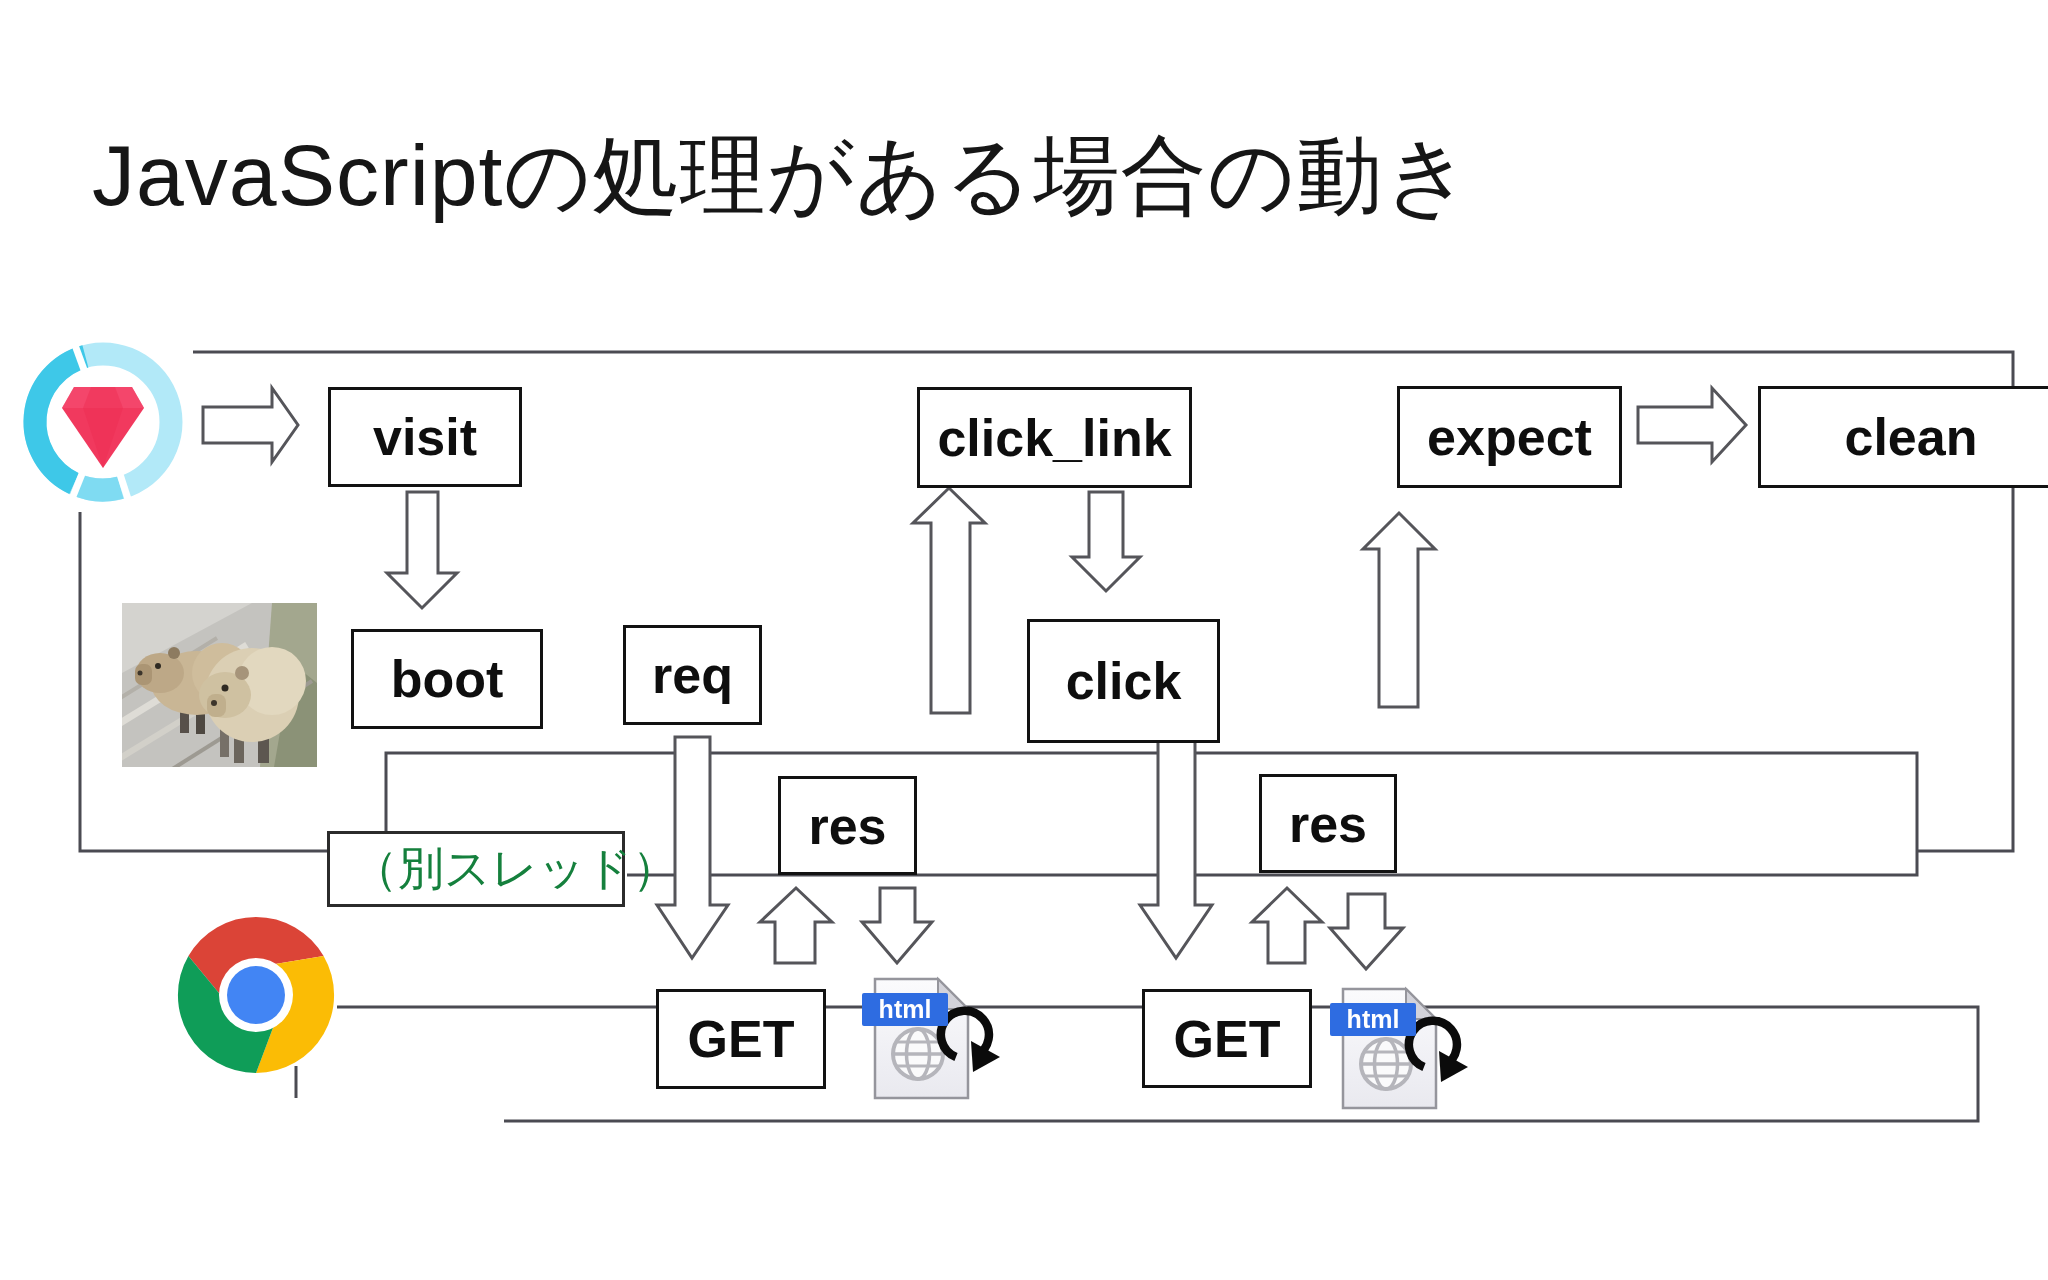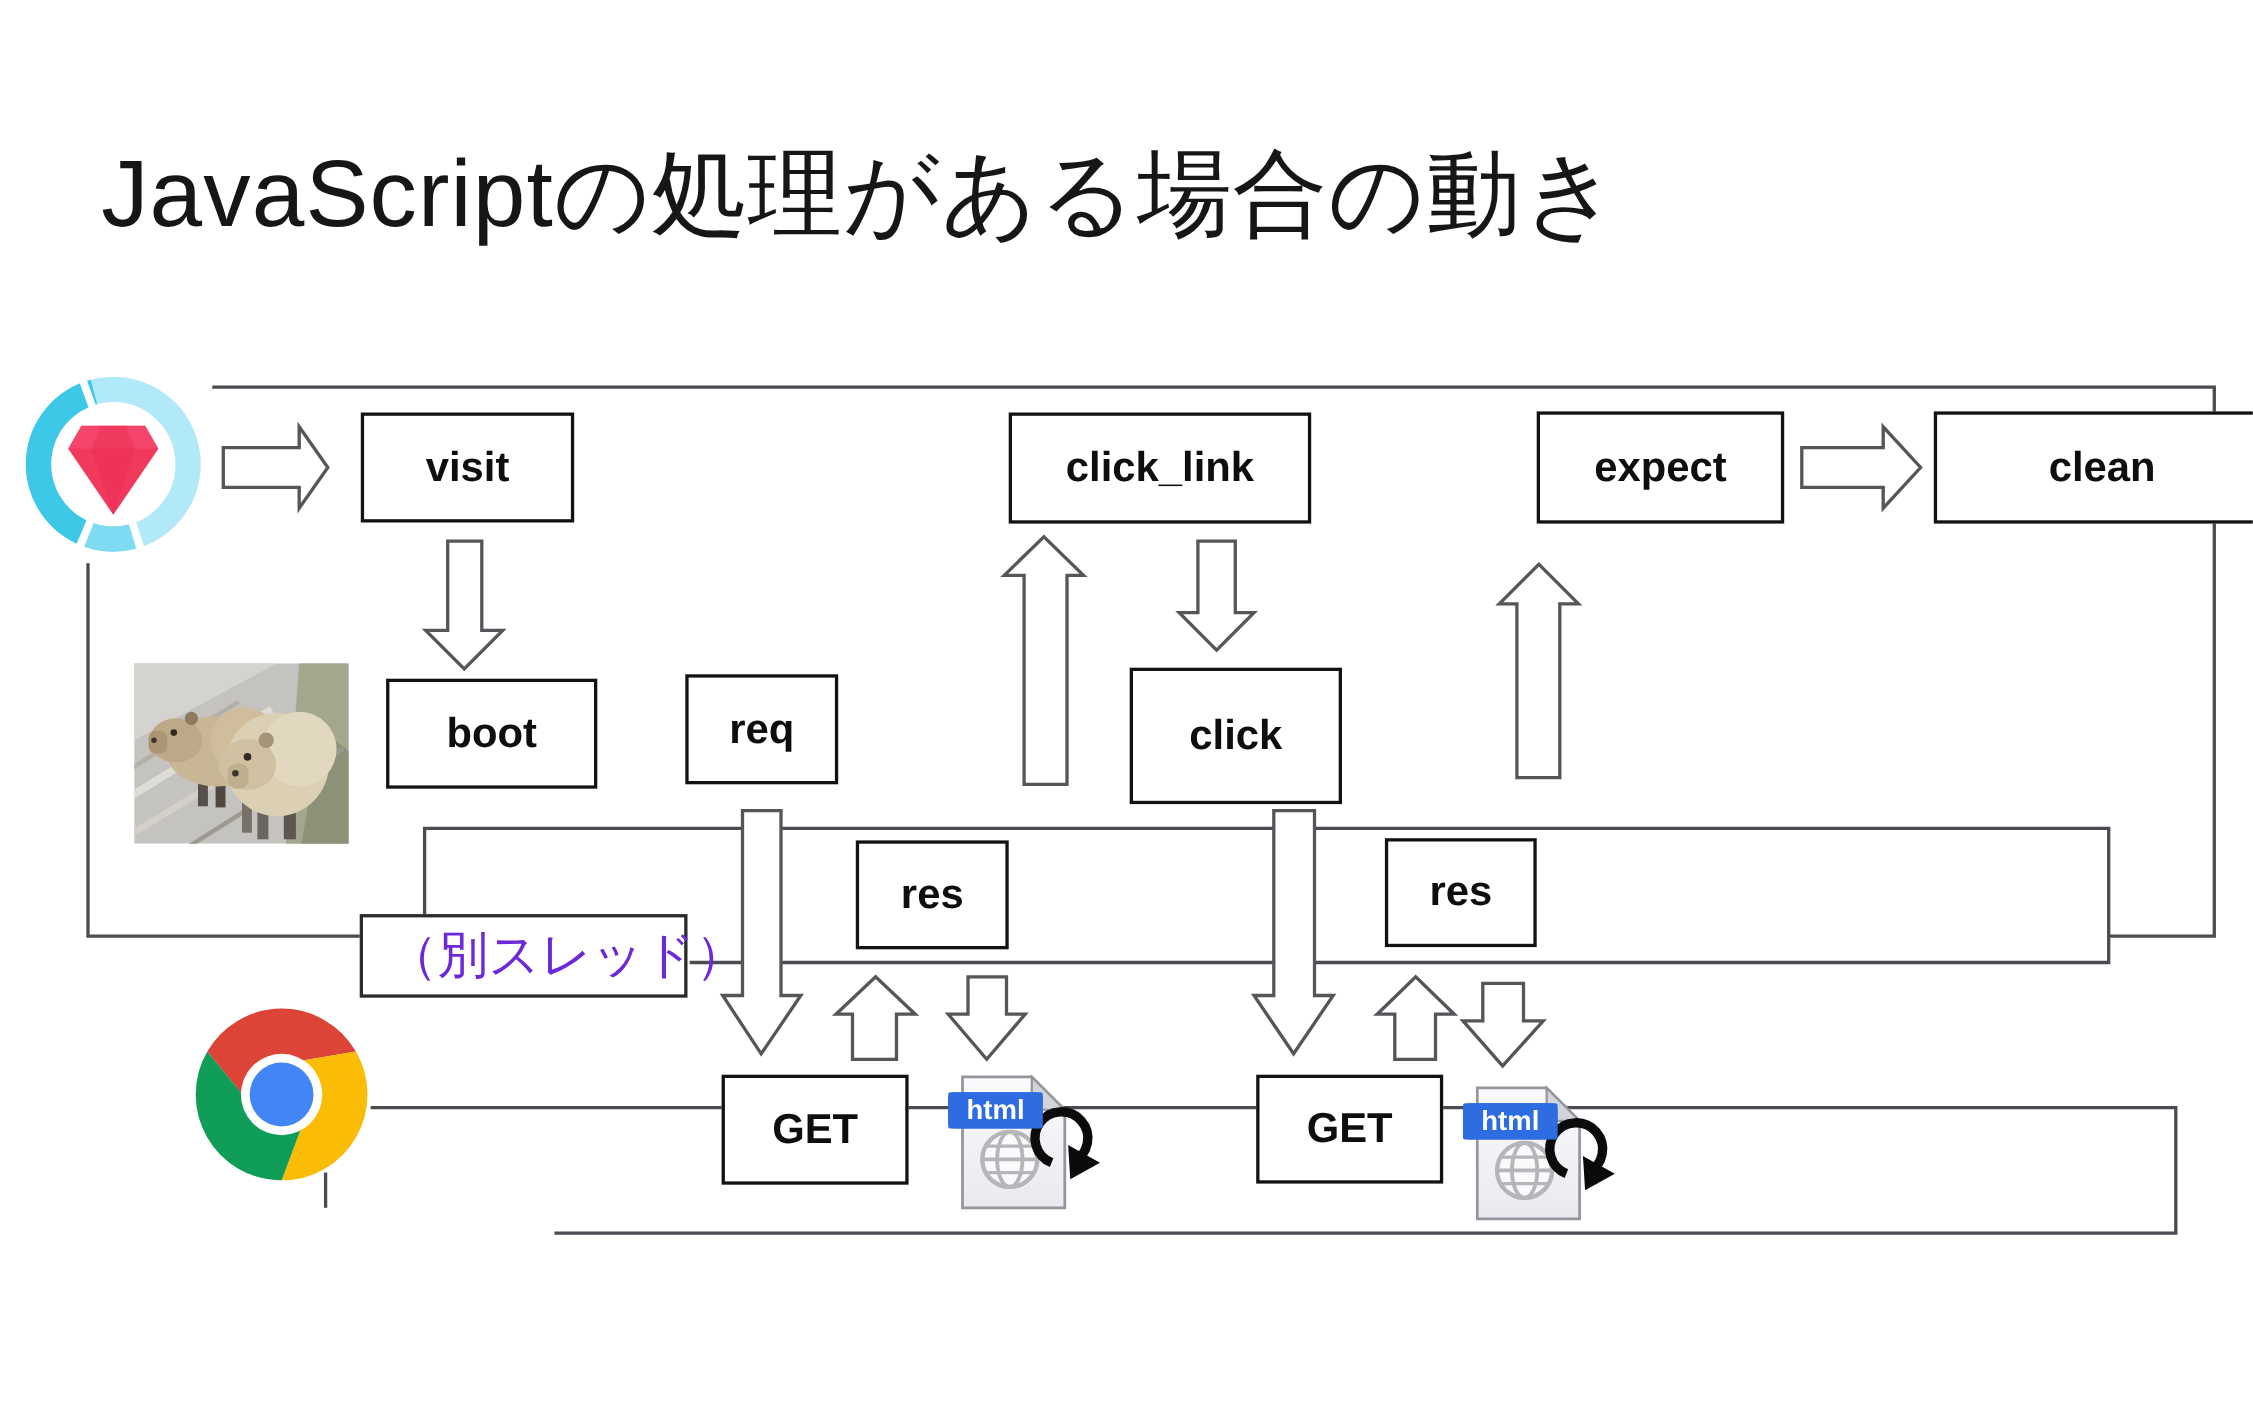--- a/index.html
+++ b/index.html
@@ -3,24 +3,24 @@
 <meta charset="utf-8">
 <style>
   html,body{margin:0;padding:0;background:#fff;}
   .stage{position:relative;width:2048px;height:1280px;background:#ffffff;overflow:hidden;
          font-family:"Liberation Sans",sans-serif;padding-left:36px;}
   .lines-layer{position:absolute;left:0;top:0;}
   .slide-title{position:absolute;left:92px;top:118px;font-size:86px;font-weight:500;
                color:#161616;letter-spacing:1px;white-space:nowrap;}
   .box{position:absolute;background:#fff;border:3px solid #121212;box-sizing:border-box;
        display:flex;align-items:center;justify-content:center;
-       font-weight:bold;font-size:38px;color:#0e0e0e;}
+       font-weight:bold;font-size:52px;color:#0e0e0e;margin-top:12px;}
   .lane-label{position:absolute;background:#fff;border:3px solid #2b2b2b;box-sizing:border-box;
        display:flex;align-items:center;padding-left:22px;
-       font-size:46px;font-weight:400;color:#6d28d9;white-space:nowrap;}
+       font-size:46px;font-weight:400;color:#15803d;white-space:nowrap;}
   .banner{position:absolute;background:#2e6ce1;border-radius:2px;box-sizing:border-box;
        display:flex;align-items:center;justify-content:center;
        color:#fff;font-weight:bold;font-size:25px;}
 </style>
 </head>
 <body>
 
 <div class="stage">
 
   <svg class="lines-layer" width="2048" height="1280" viewBox="0 0 2048 1280">

